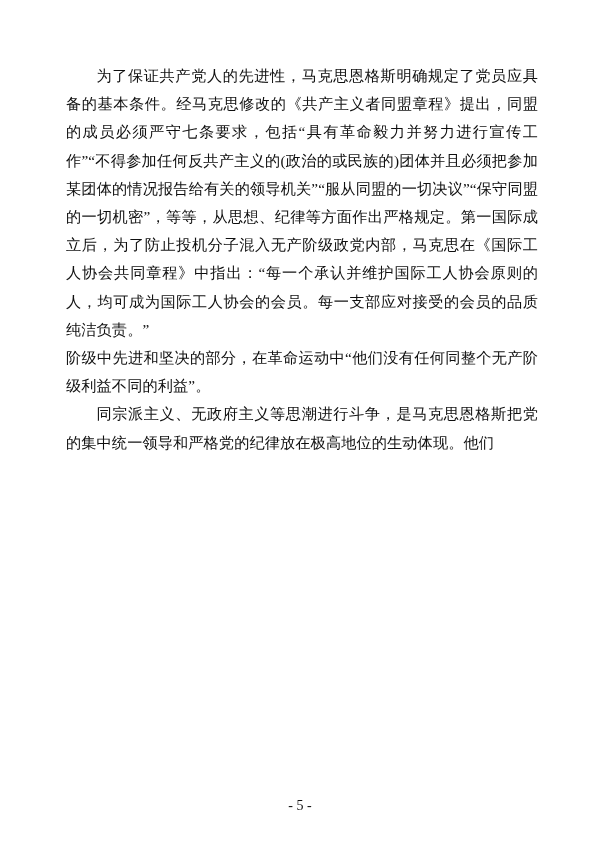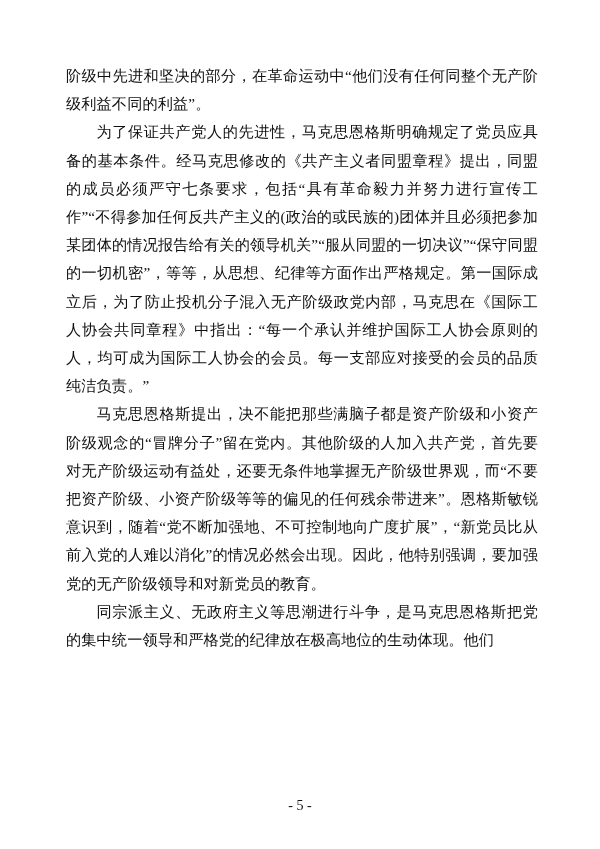--- a/index.html
+++ b/index.html
@@ -50,19 +50,18 @@
     line-height: 18px;
     color: #111111;
     font-family: "Liberation Serif", "DejaVu Serif", serif;
   }
 </style>
 </head>
 <body>
 
 <div class="page">
   <div class="doc-body">
+    <p class="para">为了保证共产党人的先进性，马克思恩格斯明确规定了党员应具备的基本条件。经马克思修改的《共产主义者同盟章程》提出，同盟的成员必须严守七条要求，包括“具有革命毅力并努力进行宣传工作”“不得参加任何反共产主义的(政治的或民族的)团体并且必须把参加某团体的情况报告给有关的领导机关”“服从同盟的一切决议”“保守同盟的一切机密”，等等，从思想、纪律等方面作出严格规定。第一国际成立后，为了防止投机分子混入无产阶级政党内部，马克思在《国际工人协会共同章程》中指出：“每一个承认并维护国际工人协会原则的人，均可成为国际工人协会的会员。每一支部应对接受的会员的品质纯洁负责。”</p>
     <p class="para first">阶级中先进和坚决的部分，在革命运动中“他们没有任何同整个无产阶级利益不同的利益”。</p>
-    <p class="para">为了保证共产党人的先进性，马克思恩格斯明确规定了党员应具备的基本条件。经马克思修改的《共产主义者同盟章程》提出，同盟的成员必须严守七条要求，包括“具有革命毅力并努力进行宣传工作”“不得参加任何反共产主义的(政治的或民族的)团体并且必须把参加某团体的情况报告给有关的领导机关”“服从同盟的一切决议”“保守同盟的一切机密”，等等，从思想、纪律等方面作出严格规定。第一国际成立后，为了防止投机分子混入无产阶级政党内部，马克思在《国际工人协会共同章程》中指出：“每一个承认并维护国际工人协会原则的人，均可成为国际工人协会的会员。每一支部应对接受的会员的品质纯洁负责。”</p>
-    <p class="para">马克思恩格斯提出，决不能把那些满脑子都是资产阶级和小资产阶级观念的“冒牌分子”留在党内。其他阶级的人加入共产党，首先要对无产阶级运动有益处，还要无条件地掌握无产阶级世界观，而“不要把资产阶级、小资产阶级等等的偏见的任何残余带进来”。恩格斯敏锐意识到，随着“党不断加强地、不可控制地向广度扩展”，“新党员比从前入党的人难以消化”的情况必然会出现。因此，他特别强调，要加强党的无产阶级领导和对新党员的教育。</p>
     <p class="para">同宗派主义、无政府主义等思潮进行斗争，是马克思恩格斯把党的集中统一领导和严格党的纪律放在极高地位的生动体现。他们</p>
   </div>
   <div class="page-number">- 5 -</div>
 </div>
 
 </body></html>

